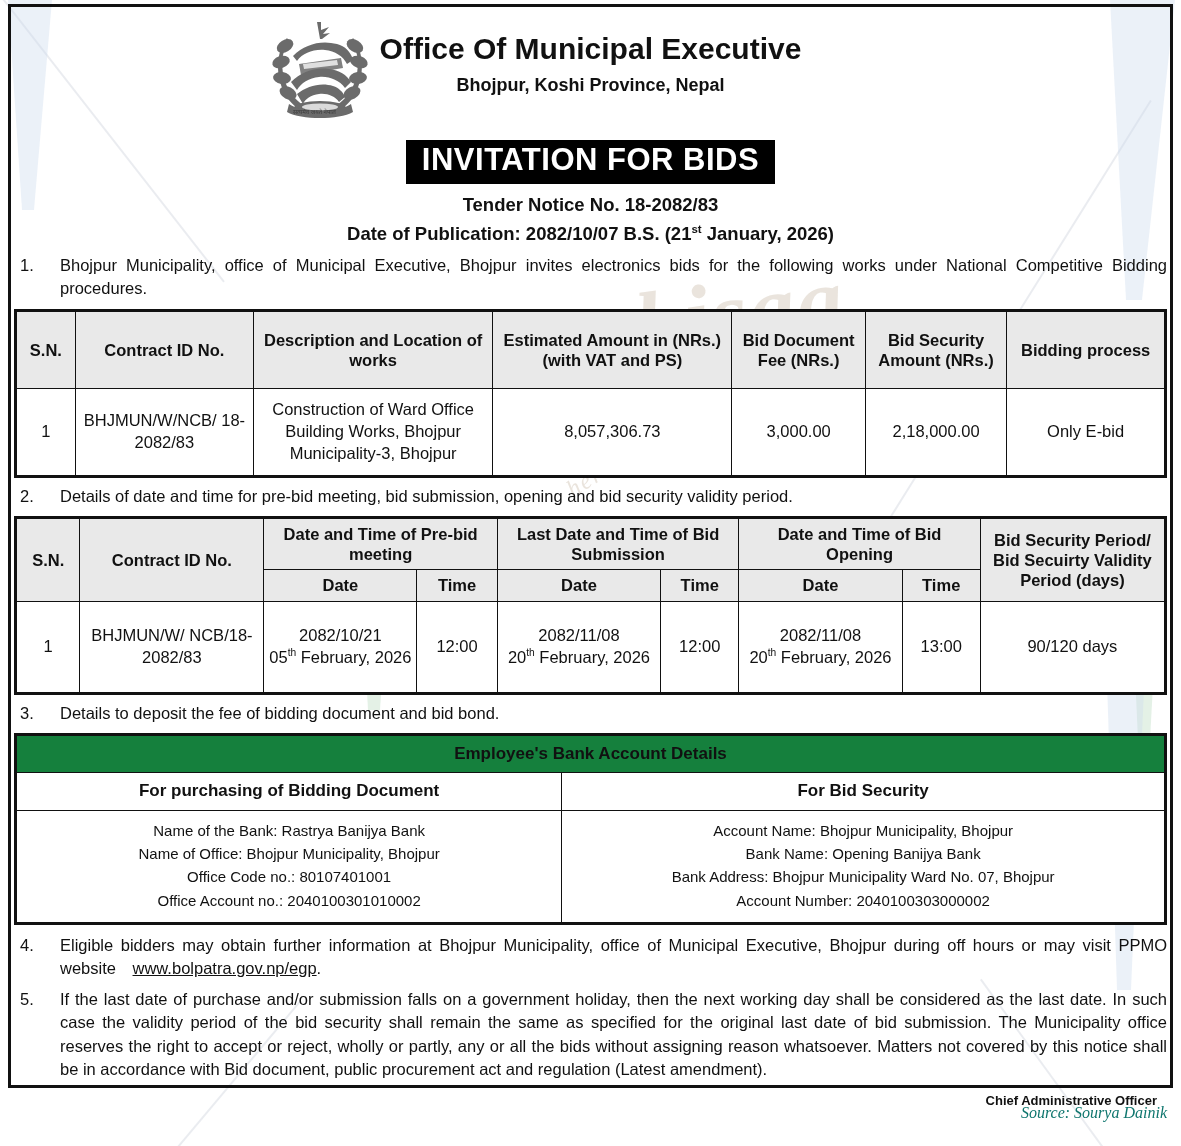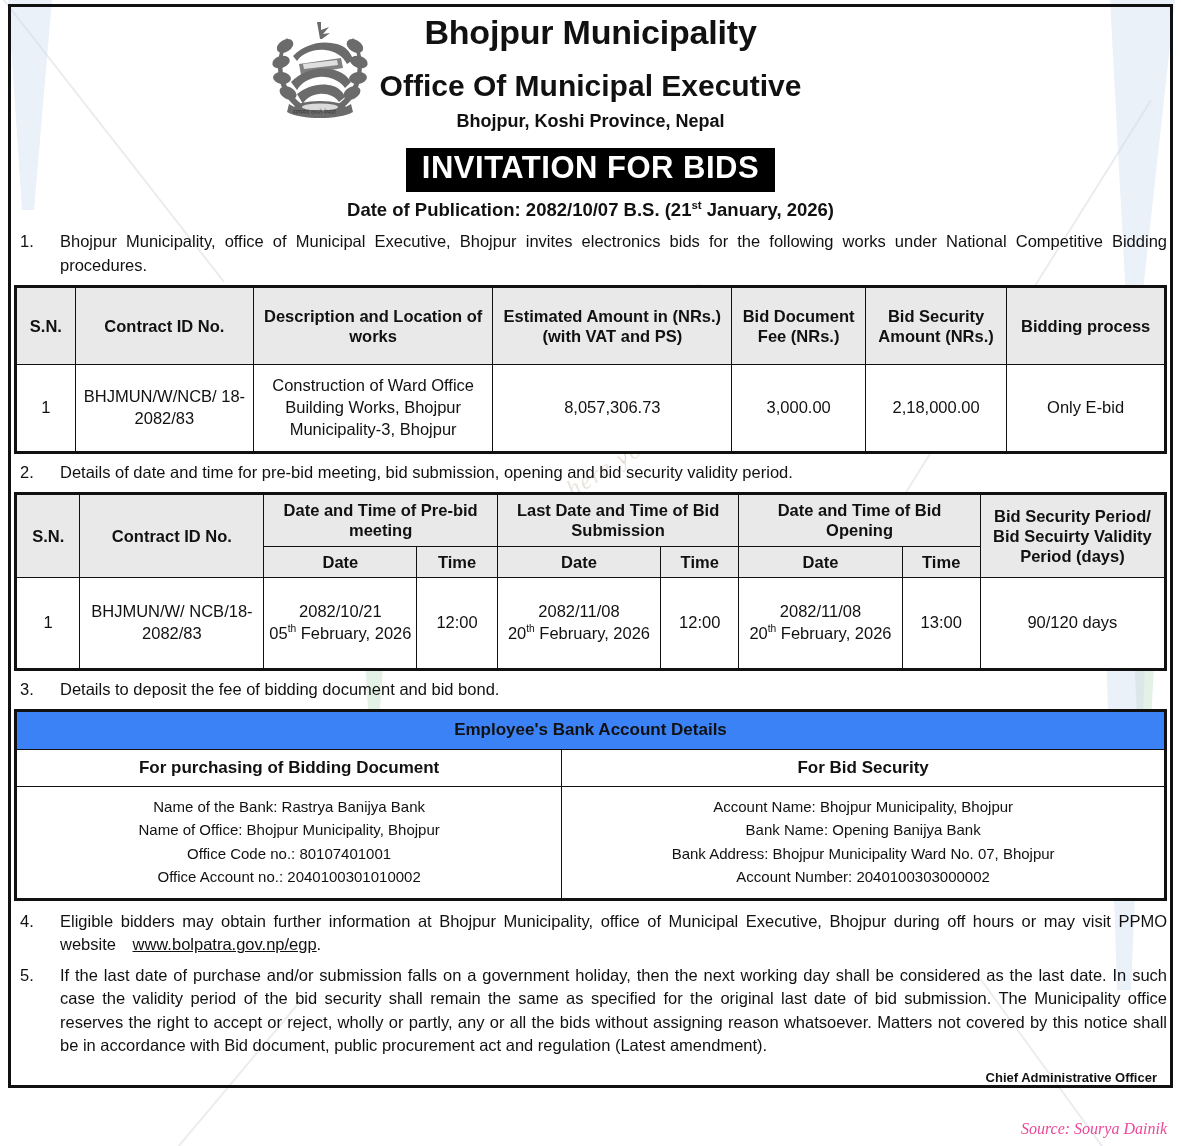--- a/index.html
+++ b/index.html
@@ -182,21 +182,21 @@
     border: 3px solid #111111;
   }
   .t1 th { height: 66px; }
   .t1 td { height: 76px; }
 
   .t2 th { line-height: 1.2; }
   .t2 td { height: 80px; }
 
   .t3 { margin-top: 8px; }
   .t3 .title-cell {
-    background: #3b82f6;
+    background: #15803d;
     font-size: 17px;
     font-weight: bold;
     padding: 7px 4px;
   }
   .t3 .sub-head {
     background: #ffffff;
     font-size: 17px;
     font-weight: bold;
     padding: 7px 4px;
   }
@@ -210,25 +210,25 @@
   .sign {
     text-align: right;
     font-size: 13px;
     font-weight: bold;
     margin-top: 12px;
     padding-right: 10px;
   }
   .source {
     position: absolute;
     right: 14px;
-    bottom: 8px;
+    bottom: 24px;
     font-family: "Liberation Serif", serif;
     font-style: italic;
     font-size: 16px;
-    color: #ec4899;
+    color: #0f766e;
     z-index: 3;
   }
 </style>
 </head>
 <body>
 
 <div id="page">
 
   <div class="wm-layer">
     <div class="wm-diag" style="left:-60px;top:-80px;width:2px;height:460px;transform:rotate(-38deg);transform-origin:top left;"></div>
@@ -285,30 +285,30 @@
             <path d="M36 44 L70 40 L71 45 L37 49 Z"></path>
             <ellipse cx="53" cy="87" rx="18" ry="3.6"></ellipse>
           </g>
           <g fill="#3a3a3a" font-size="6" font-family="Liberation Serif, serif">
             <text x="26" y="94">सत्यमेव जयते नेपाल</text>
           </g>
         </svg>
       </div>
 
       <div class="header-titles">
-        <div class="org-name">Bhojpur Municipality</div>
         <div class="org-office">Office Of Municipal Executive</div>
         <div class="org-address">Bhojpur, Koshi Province, Nepal</div>
       </div>
     </div>
 
     <div class="ifb-wrap">
       <span class="ifb-banner">INVITATION FOR BIDS</span>
     </div>
 
+    <div class="notice-no">Tender Notice No. 18-2082/83</div>
 
     <div class="pub-date">
       <span>Date of Publication: 2082/10/07 B.S. (21</span><sup>st</sup><span> January, 2026)</span>
     </div>
 
     <div class="clause">
       <div class="num">1.</div>
       <div class="body">Bhojpur Municipality, office of Municipal Executive, Bhojpur invites electronics bids for the following works under National Competitive Bidding procedures.</div>
     </div>
 

